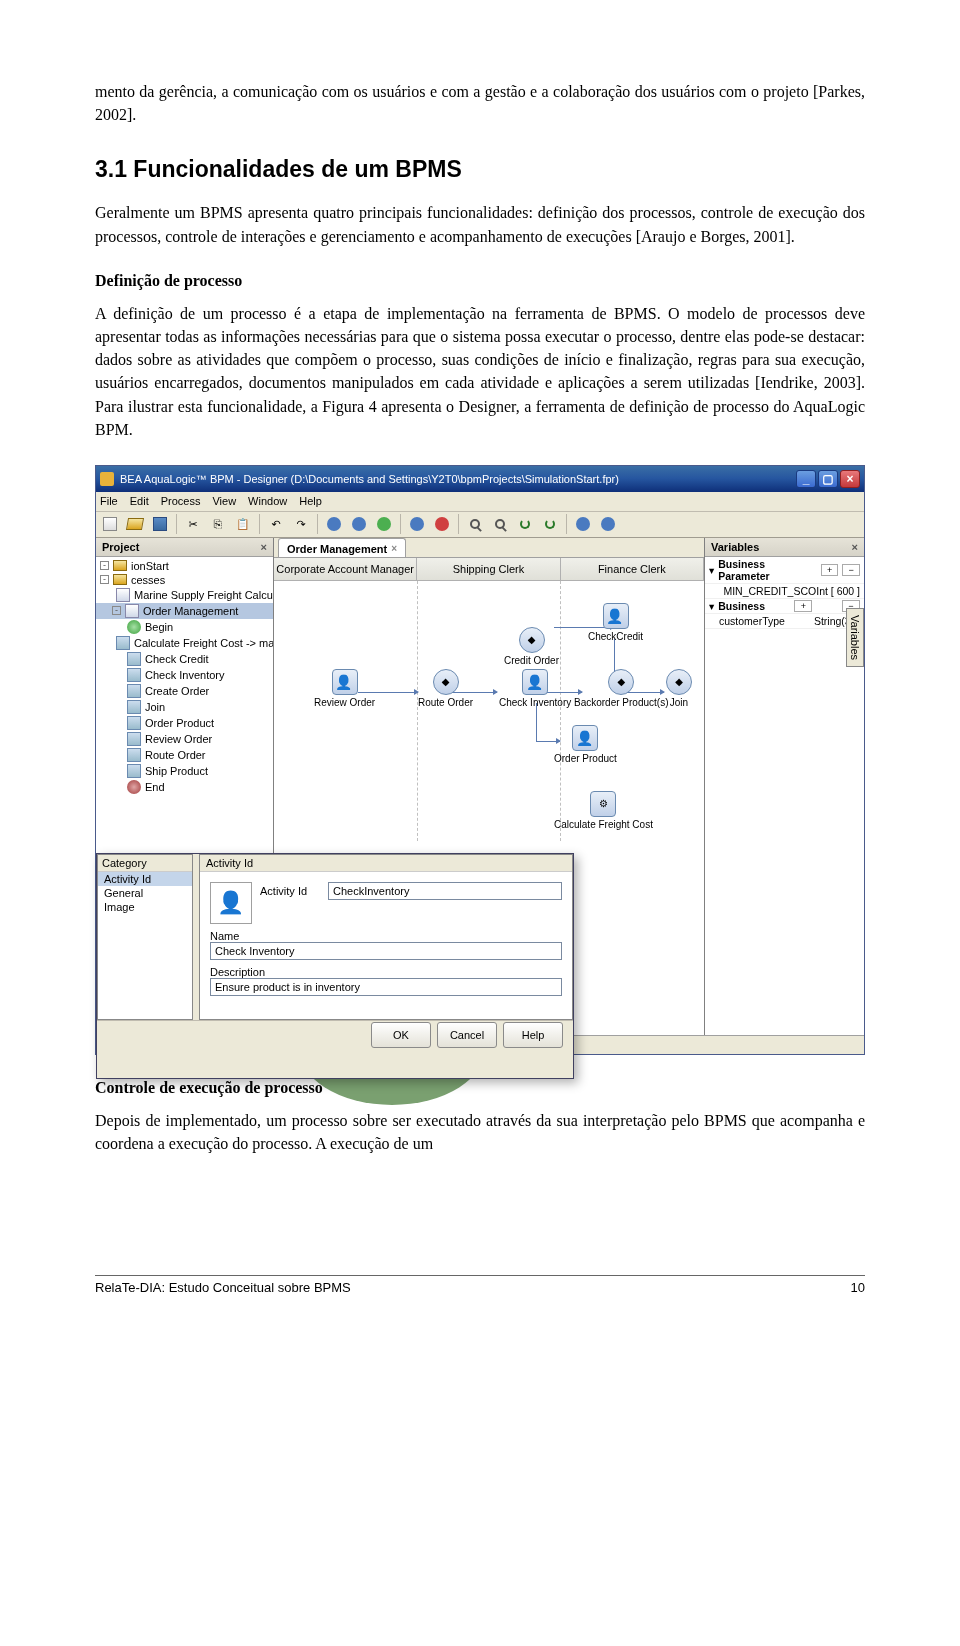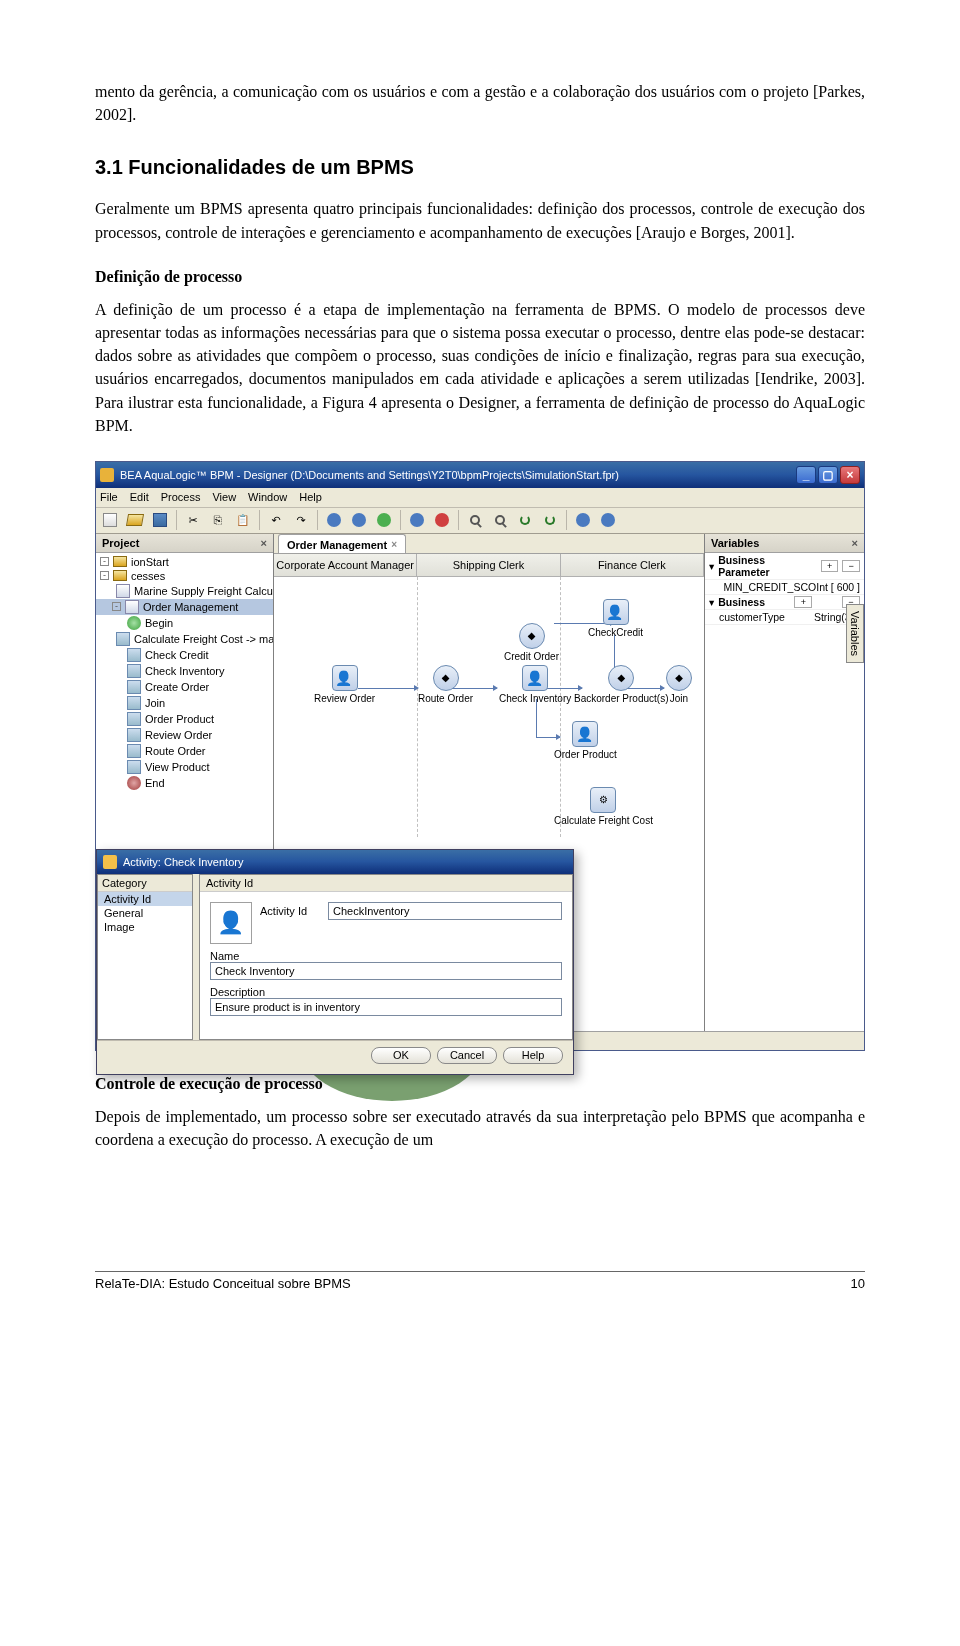--- a/index.html
+++ b/index.html
@@ -1,19 +1,19 @@
 <!DOCTYPE html>
 <html><head>
 <meta charset="utf-8">
 <style>
   * { box-sizing: border-box; margin: 0; padding: 0; }
   body { font-family: "Book Antiqua", Palatino, serif; font-size: 16px; color: #000; background: #fff; width: 960px; }
   .doc { padding: 80px 95px 40px 95px; }
   .para { text-align: justify; margin-bottom: 18px; line-height: 1.45; }
-  .h3 { font-family: Arial, sans-serif; font-size: 20px; font-weight: bold; margin: 30px 0 18px 0; }
+  .h3 { font-family: Arial, sans-serif; font-size: 23px; font-weight: bold; margin: 30px 0 18px 0; }
   .h4 { font-family: "Book Antiqua", Palatino, serif; font-weight: bold; margin: 24px 0 12px 0; }
   .fig-caption { font-family: Arial, sans-serif; text-align: center; margin: 20px 0 30px 0; font-size: 15px; }
 
   
   .screenshot { width: 770px; height: 590px; margin: 24px auto; font-family: Tahoma, sans-serif; font-size: 11px; color: #000; border: 1px solid #4a5a8b; background: #ece9d8; display: flex; flex-direction: column; }
 
   
   .titlebar { height: 26px; background: linear-gradient(#3a6ea5, #2656a0 48%, #0e2f79); color: #fff; display: flex; align-items: center; padding: 0 4px; gap: 6px; }
   .titlebar .tb-icon { width: 14px; height: 14px; background: #e8b23a; border-radius: 2px; }
   .titlebar .tb-text { flex: 1; white-space: nowrap; overflow: hidden; }
@@ -90,21 +90,21 @@
   .cat-hdr { background: #ece9d8; padding: 2px 4px; border-bottom: 1px solid #ccc; }
   .cat-item { padding: 1px 6px; }
   .cat-item.sel { background: #c4d5ea; }
   .dlg-form { flex: 1; background: #fff; border: 1px solid #888; padding: 8px 10px; display: flex; flex-direction: column; gap: 6px; }
   .frow { display: flex; align-items: center; gap: 8px; }
   .flabel { width: 60px; font-size: 11px; }
   .finput { flex: 1; height: 18px; border: 1px solid #7a8aa0; background: #fff; padding: 1px 4px; font-size: 11px; }
   .frow.top { align-items: flex-start; }
   .avatar-box { width: 42px; height: 42px; border: 1px solid #a0a0a0; display: flex; align-items: center; justify-content: center; font-size: 22px; }
   .dlg-btns { height: 30px; display: flex; justify-content: flex-end; align-items: center; gap: 6px; padding: 0 10px; border-top: 1px solid #c0bcb0; }
-  .dlg-btn { min-width: 60px; height: 17px; background: linear-gradient(#fff,#e4e2d8); border: 1px solid #8a8a8a; border-radius: 8px; display: flex; align-items: center; justify-content: center; cursor: default; }
+  .dlg-btn { min-width: 60px; height: 26px; background: linear-gradient(#fff,#e4e2d8); border: 1px solid #8a8a8a; border-radius: 3px; display: flex; align-items: center; justify-content: center; cursor: default; }
 
   
   .vars-pane { width: 160px; background: #fff; border-left: 1px solid #808080; display: flex; flex-direction: column; }
   .var-row { display: flex; align-items: center; padding: 1px 4px; gap: 4px; font-size: 10.5px; border-bottom: 1px solid #f0f0f0; }
   .var-exp { width: 18px; text-align: center; border: 1px solid #aaa; font-size: 9px; margin-left: auto; }
   .var-sub { padding-left: 14px; justify-content: flex-end; }
   .side-handle { position: absolute; right: 0; top: 70px; background: #ece9d8; border: 1px solid #888; writing-mode: vertical-rl; padding: 6px 2px; font-size: 11px; }
 
   
   .bottom-tabs { height: 19px; background: #ece9d8; border-top: 1px solid #a0a0a0; display: flex; align-items: center; gap: 8px; padding: 0 6px; }
@@ -277,21 +277,21 @@
               <span>Review Order</span>
             </div>
             <div class="tree-item l4">
               <span class="ti-space"></span>
               <span class="ti-icon act"></span>
               <span>Route Order</span>
             </div>
             <div class="tree-item l4">
               <span class="ti-space"></span>
               <span class="ti-icon act"></span>
-              <span>View Product</span>
+              <span>Ship Product</span>
             </div>
             <div class="tree-item l4">
               <span class="ti-space"></span>
               <span class="ti-icon end"></span>
               <span>End</span>
             </div>
           </div>
       </div>
 
       <div class="center-col">
@@ -384,24 +384,20 @@
         </div>
         <div class="var-row var-sub">
           <span>customerType</span>
           <span style="margin-left:auto;">String(30)</span>
         </div>
       </div>
 
       <div class="side-handle">Variables</div>
 
       <div class="dialog">
-        <div class="dlg-title">
-          <div class="tb-icon"></div>
-          <span>Activity: Check Inventory</span>
-        </div>
         <div class="dlg-body">
           <div class="dlg-cats">
             <div class="cat-hdr">Category</div>
             <div class="cat-item sel">Activity Id</div>
             <div class="cat-item">General</div>
             <div class="cat-item">Image</div>
           </div>
           <div class="dlg-form">
             <div class="cat-hdr" style="background:#ece9d8; margin:-8px -10px 4px -10px; padding:2px 6px;">Activity Id</div>
             <div class="frow top">

